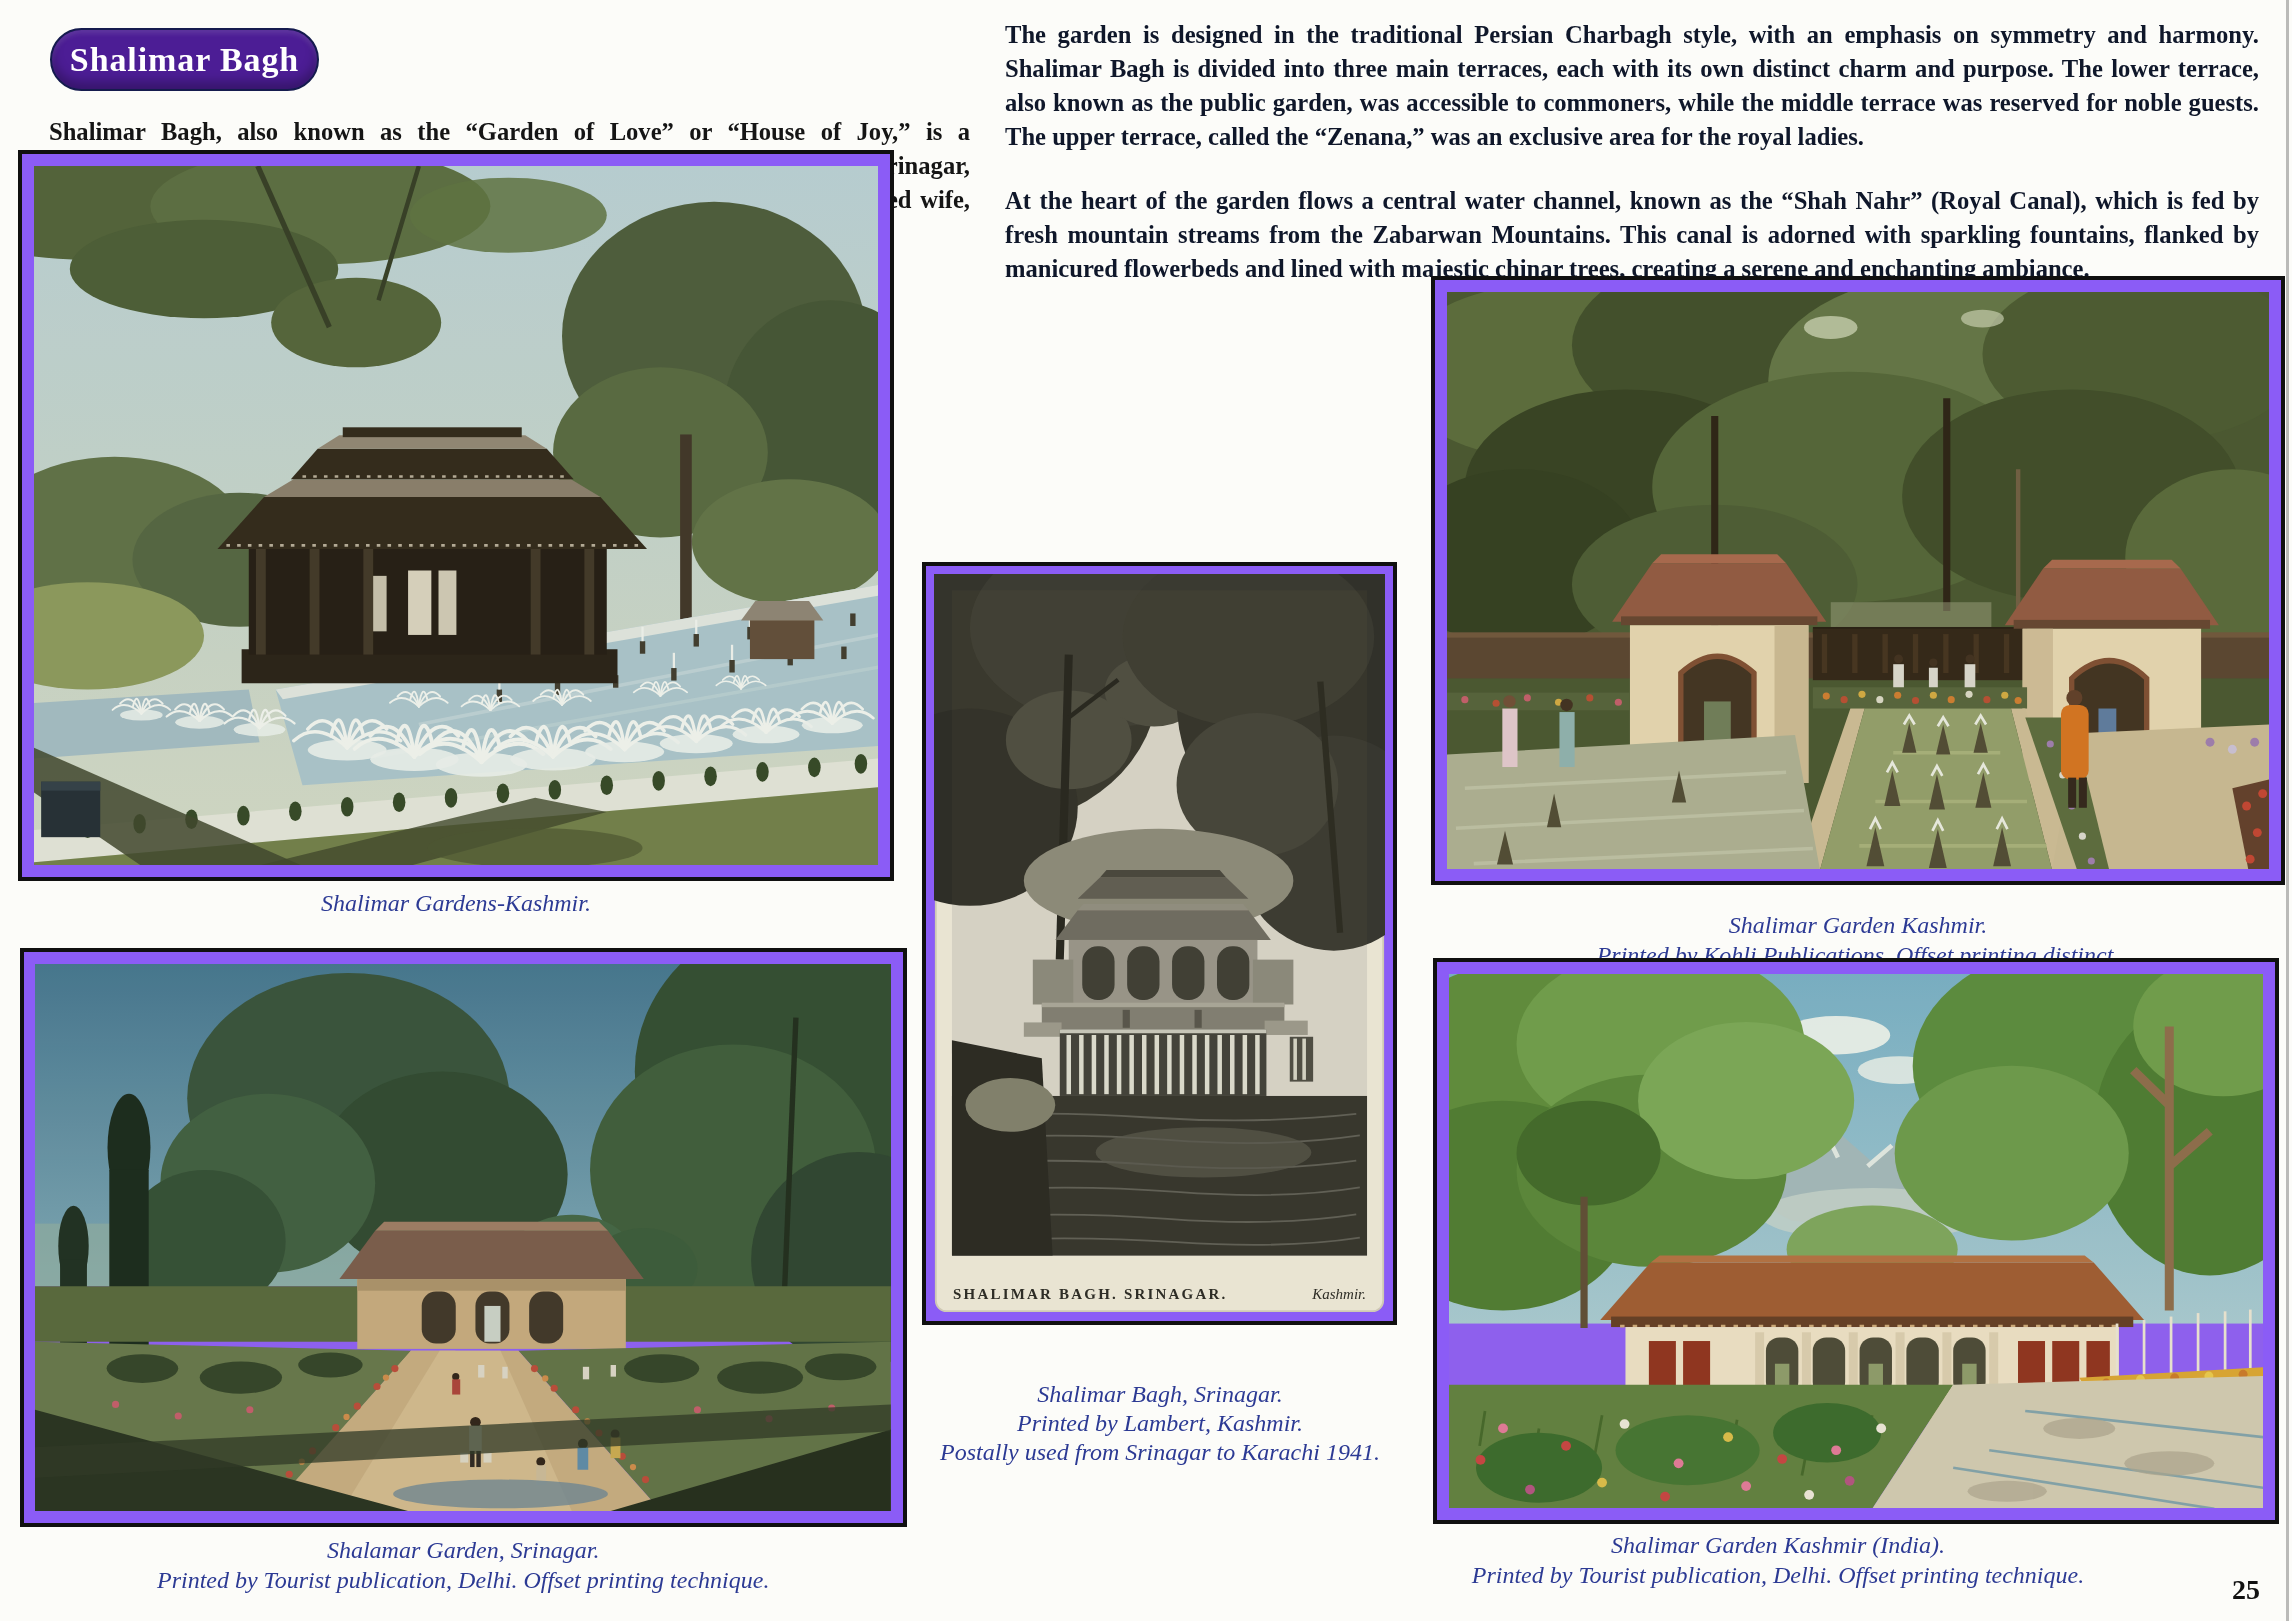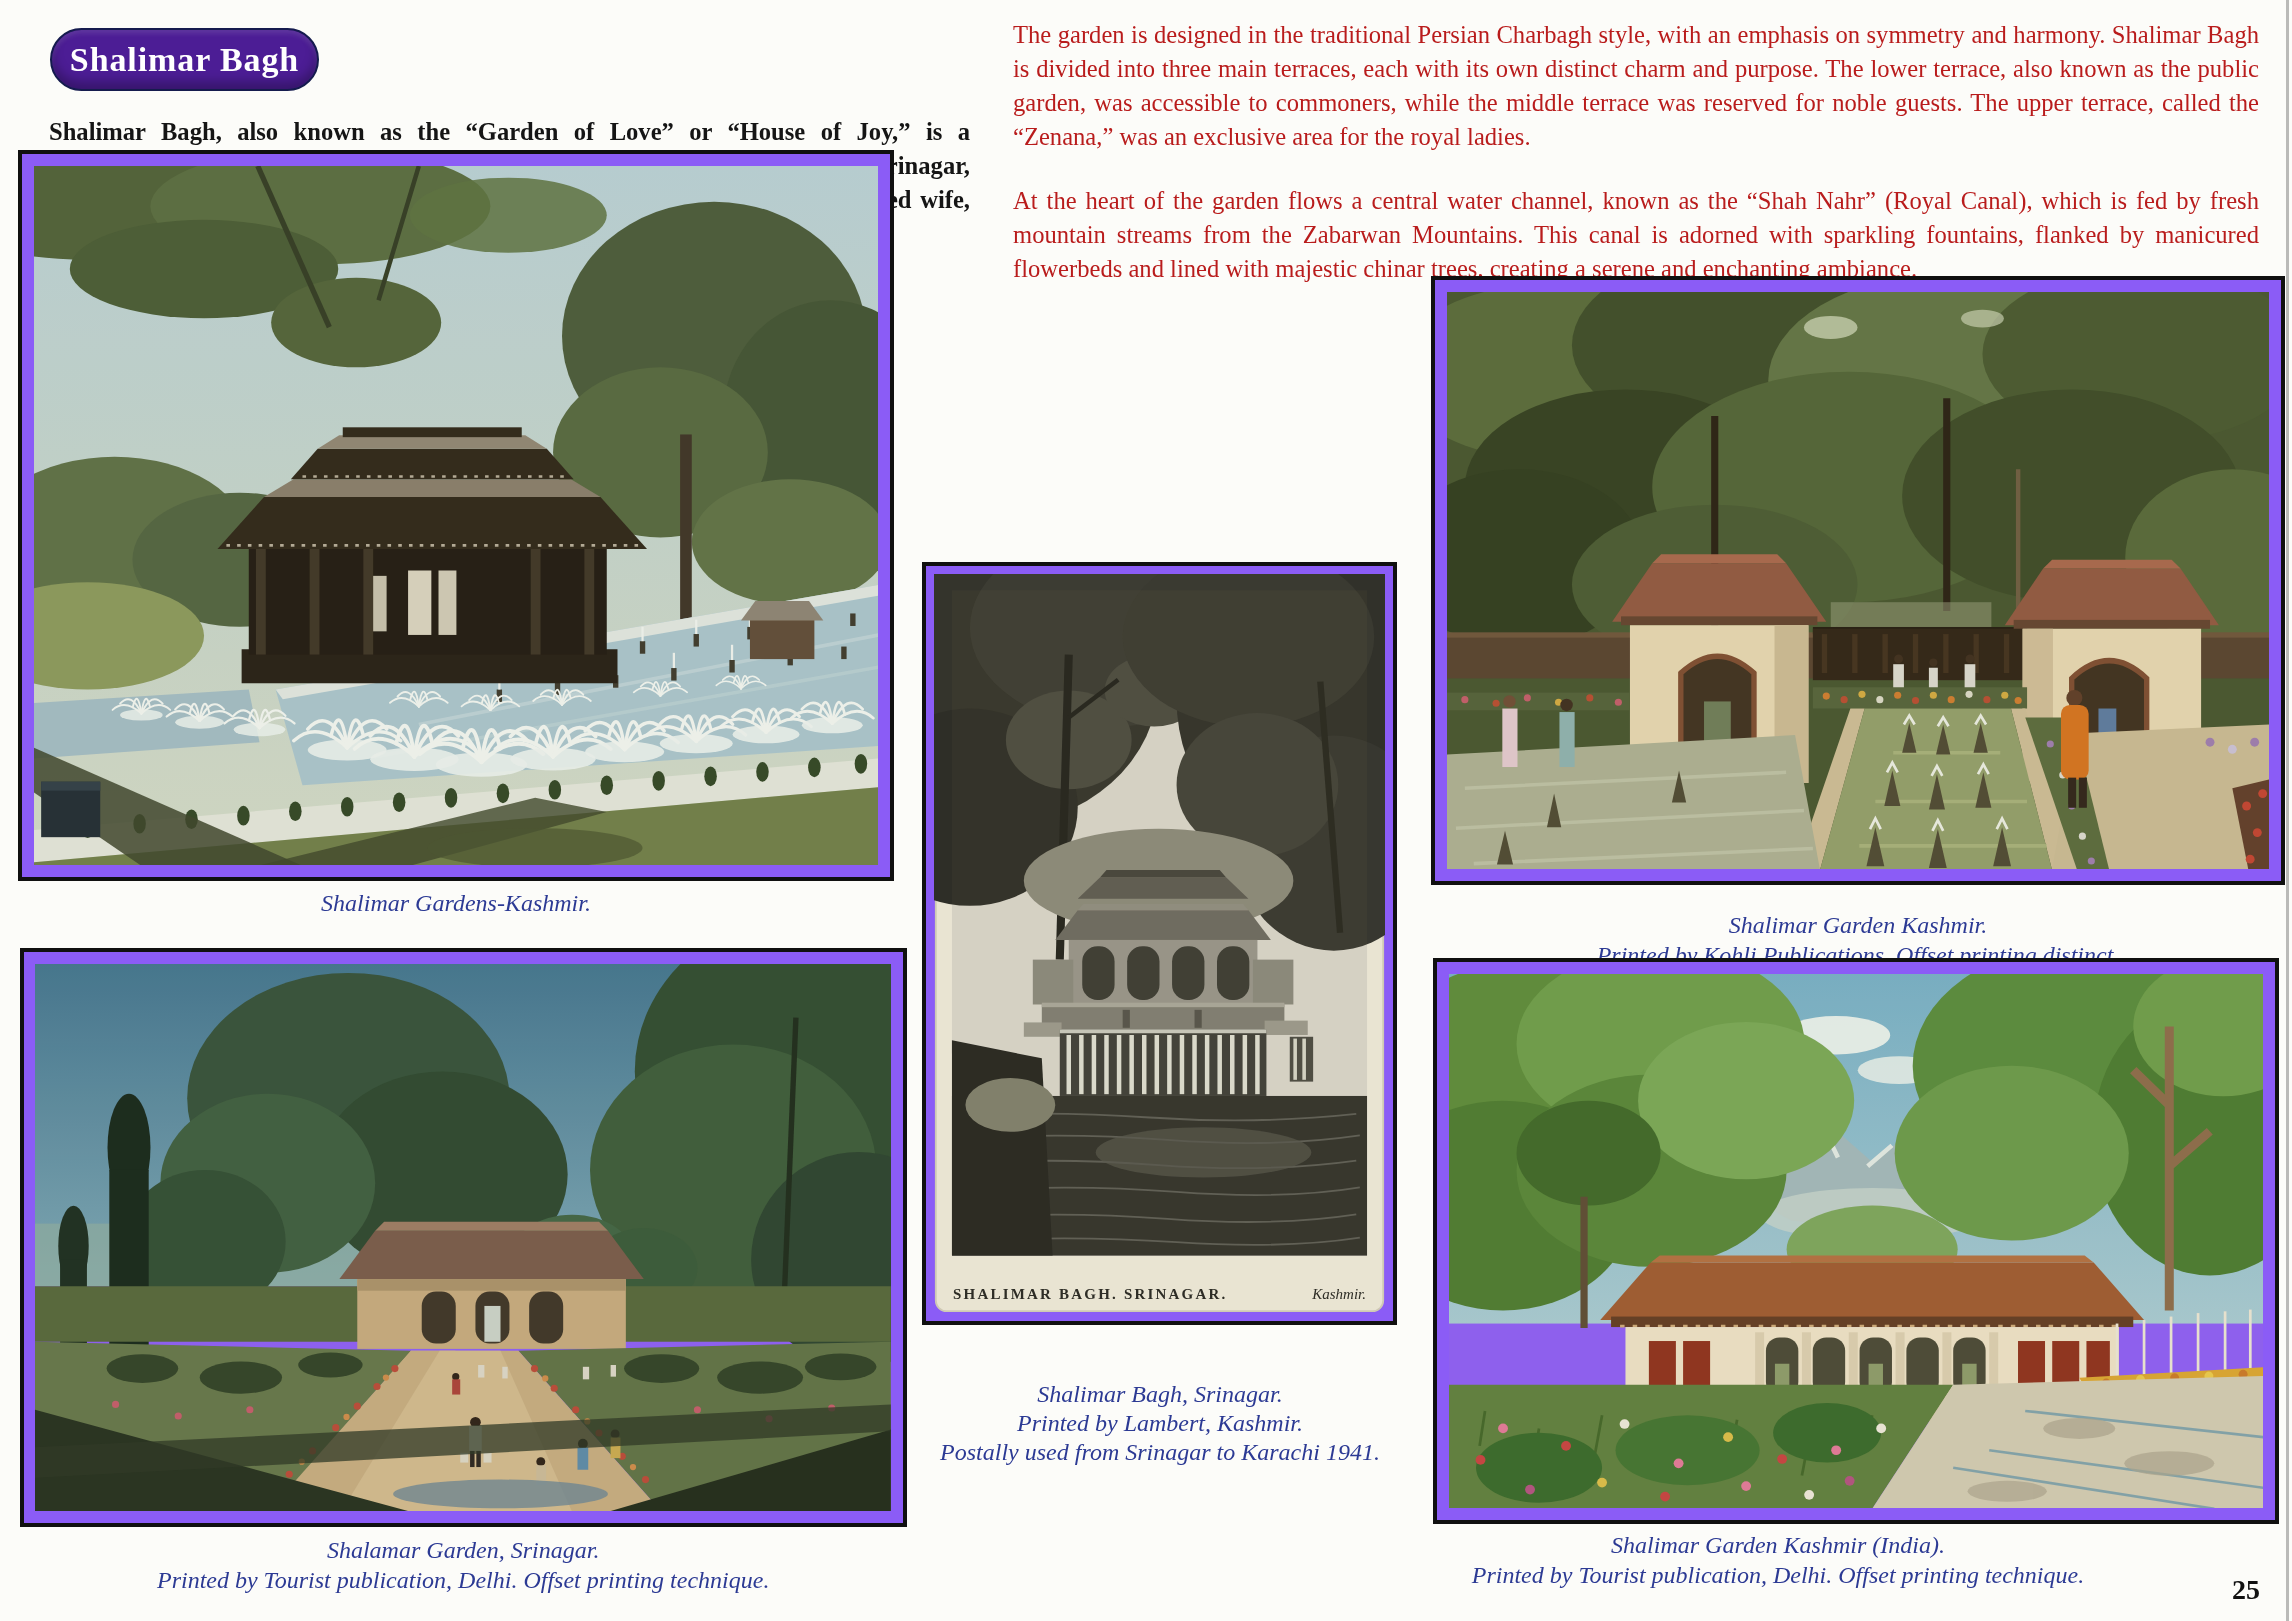--- a/index.html
+++ b/index.html
@@ -14,22 +14,22 @@
     box-shadow:inset 0 -7.2px 10.7px rgba(0,0,0,.28), inset 0 3.6px 5.4px rgba(255,255,255,.12);
   }
   .badge span{color:#ffffff;font-size:34px;font-weight:700;letter-spacing:0.9px;}
   .para{
     position:absolute;color:#151515;font-weight:700;font-size:24.6px;
     line-height:34px;text-align:justify;margin:0;
   }
   #intro{left:49px;top:115px;width:921px;}
   .rightcol{position:absolute;left:1005px;top:18px;width:1254px;}
   .rightcol p{
-    font-weight:400;font-size:24.6px;line-height:34px;text-align:justify;
-    margin:0 0 30px 8px;color:#b91c1c;
+    font-weight:700;font-size:24.6px;line-height:34px;text-align:justify;
+    margin:0 0 30px 0;color:#0f172a;
   }
   .frame{position:absolute;background:#8b5cf6;border:4.5px solid #101010;box-sizing:border-box;}
   .photo{position:absolute;}
   .photo svg{display:block;width:100%;height:100%;}
   .caption{
     position:absolute;text-align:center;color:#2c3a94;font-style:italic;
     font-size:24px;line-height:30px;
   }
   .strip{
     position:absolute;left:27px;right:27px;bottom:18px;

